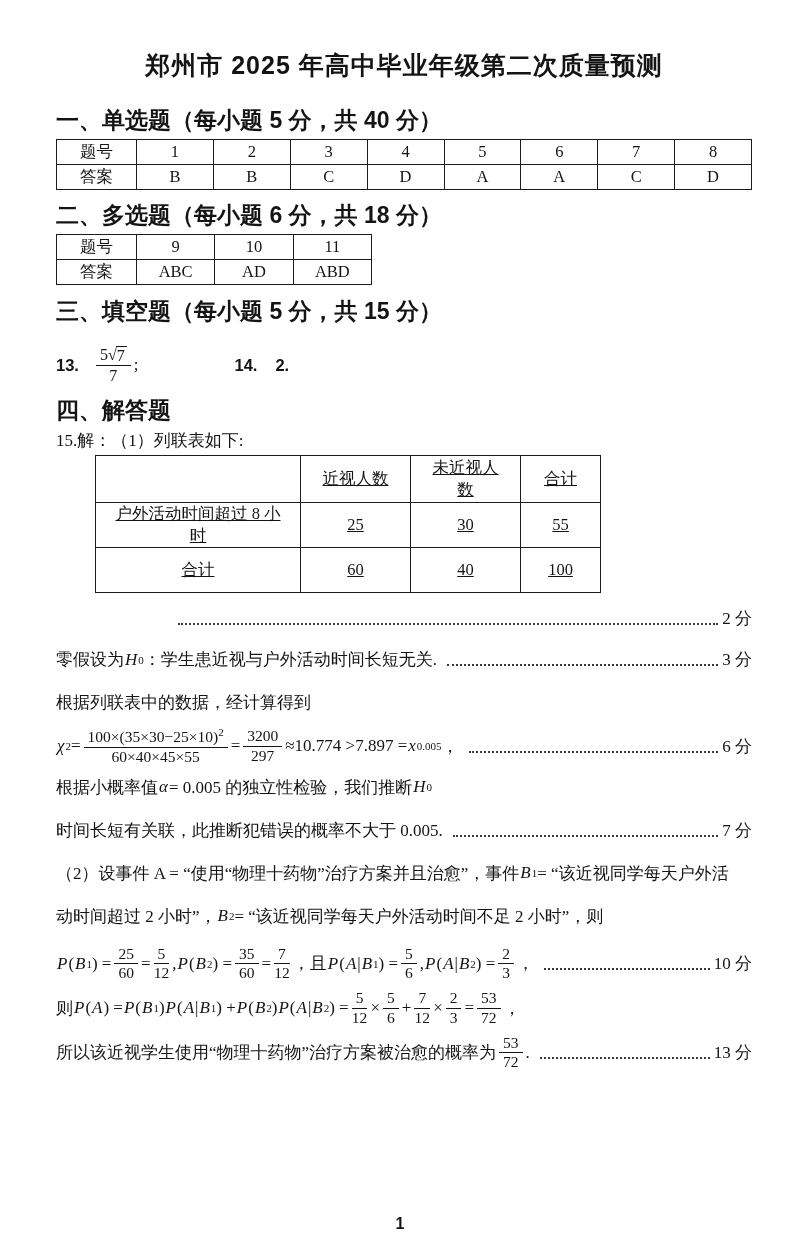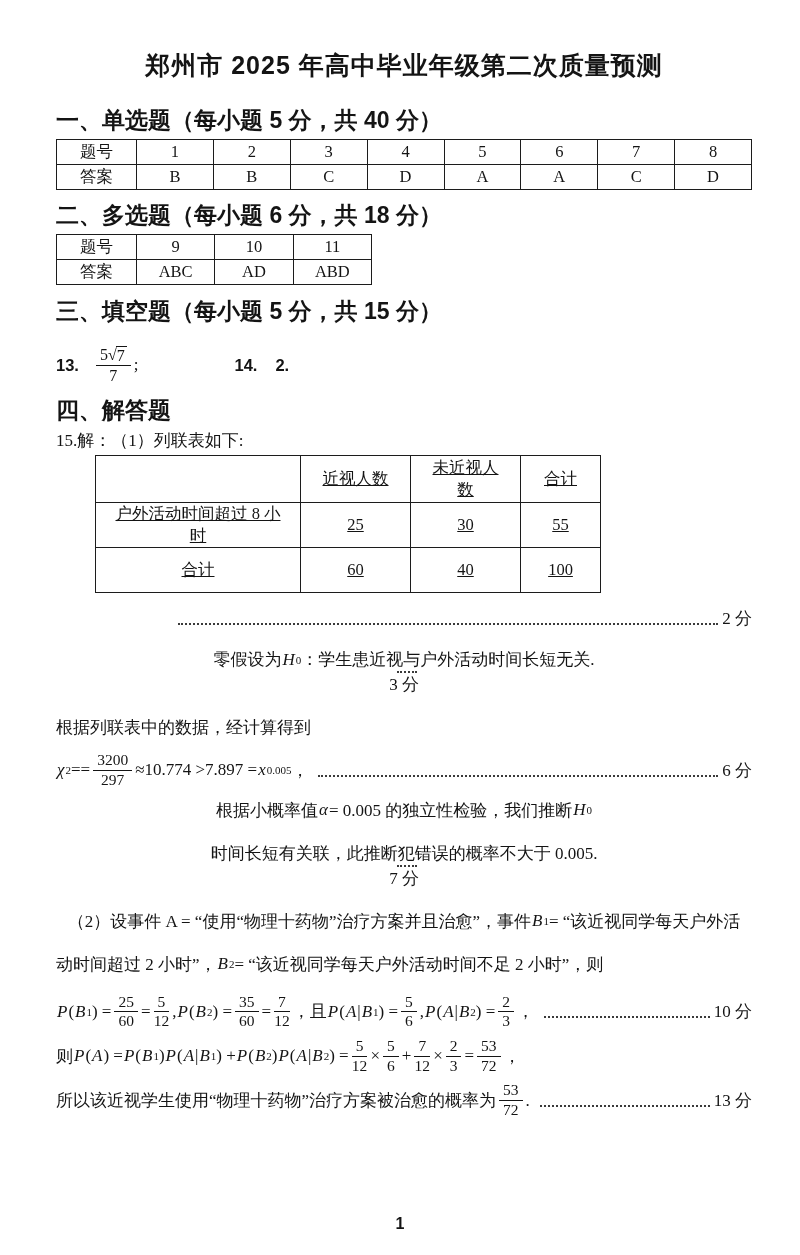--- a/index.html
+++ b/index.html
@@ -41,21 +41,21 @@
   .line { display:flex; align-items:center; }
   .line .math, .line .txt { white-space:nowrap; }
   .leader { flex:1; border-bottom:2.2px dotted #3a3a3a; height:13px; margin:0 4px 0 10px; min-width:20px; }
   .score { white-space:nowrap; font-size:17px; }
 
   .qline { font-family:"Liberation Sans","DejaVu Sans",sans-serif; font-weight:600; font-size:16.5px; }
   .qnum { font-family:"Liberation Sans","DejaVu Sans",sans-serif; font-weight:bold; font-size:16.5px; }
   .mb8 { margin-bottom:8px; }
   .mb14 { margin-bottom:14px; }
   .mb18 { margin-bottom:18px; }
-  .mb20 { margin-bottom:20px;flex-direction:column; }
+  .mb20 { margin-bottom:20px; }
   .mb12 { margin-bottom:12px; }
   .mb10 { margin-bottom:10px; }
   .mb2 { margin-bottom:2px; }
   .q14gap { margin-left:96px; }
   .q14ans { margin-left:18px; }
   .spacer { display:inline-block; height:1px; }
   .spacer-2fen { width:112px; flex:none; }
 
   
   .math { display:inline-flex; align-items:center; flex-wrap:nowrap; }
@@ -213,20 +213,24 @@
     <span class="score">3 分</span>
   </div>
 
   <div class="para mb12">根据列联表中的数据，经计算得到</div>
 
   <div class="line mb10">
     <span class="math">
         <span class="var">χ</span>
         <sup>2</sup>
         <span> = </span>
+        <span class="frac">
+          <span class="num"><span>100×(35×30−25×10)</span><sup>2</sup></span>
+          <span class="den">60×40×45×55</span>
+        </span>
         <span> = </span>
         <span class="frac">
           <span class="num">3200</span>
           <span class="den">297</span>
         </span>
         <span> ≈10.774  &gt;7.897 = </span>
         <span class="var">x</span>
         <sub>0.005</sub>
         <span>，</span>
       </span>

